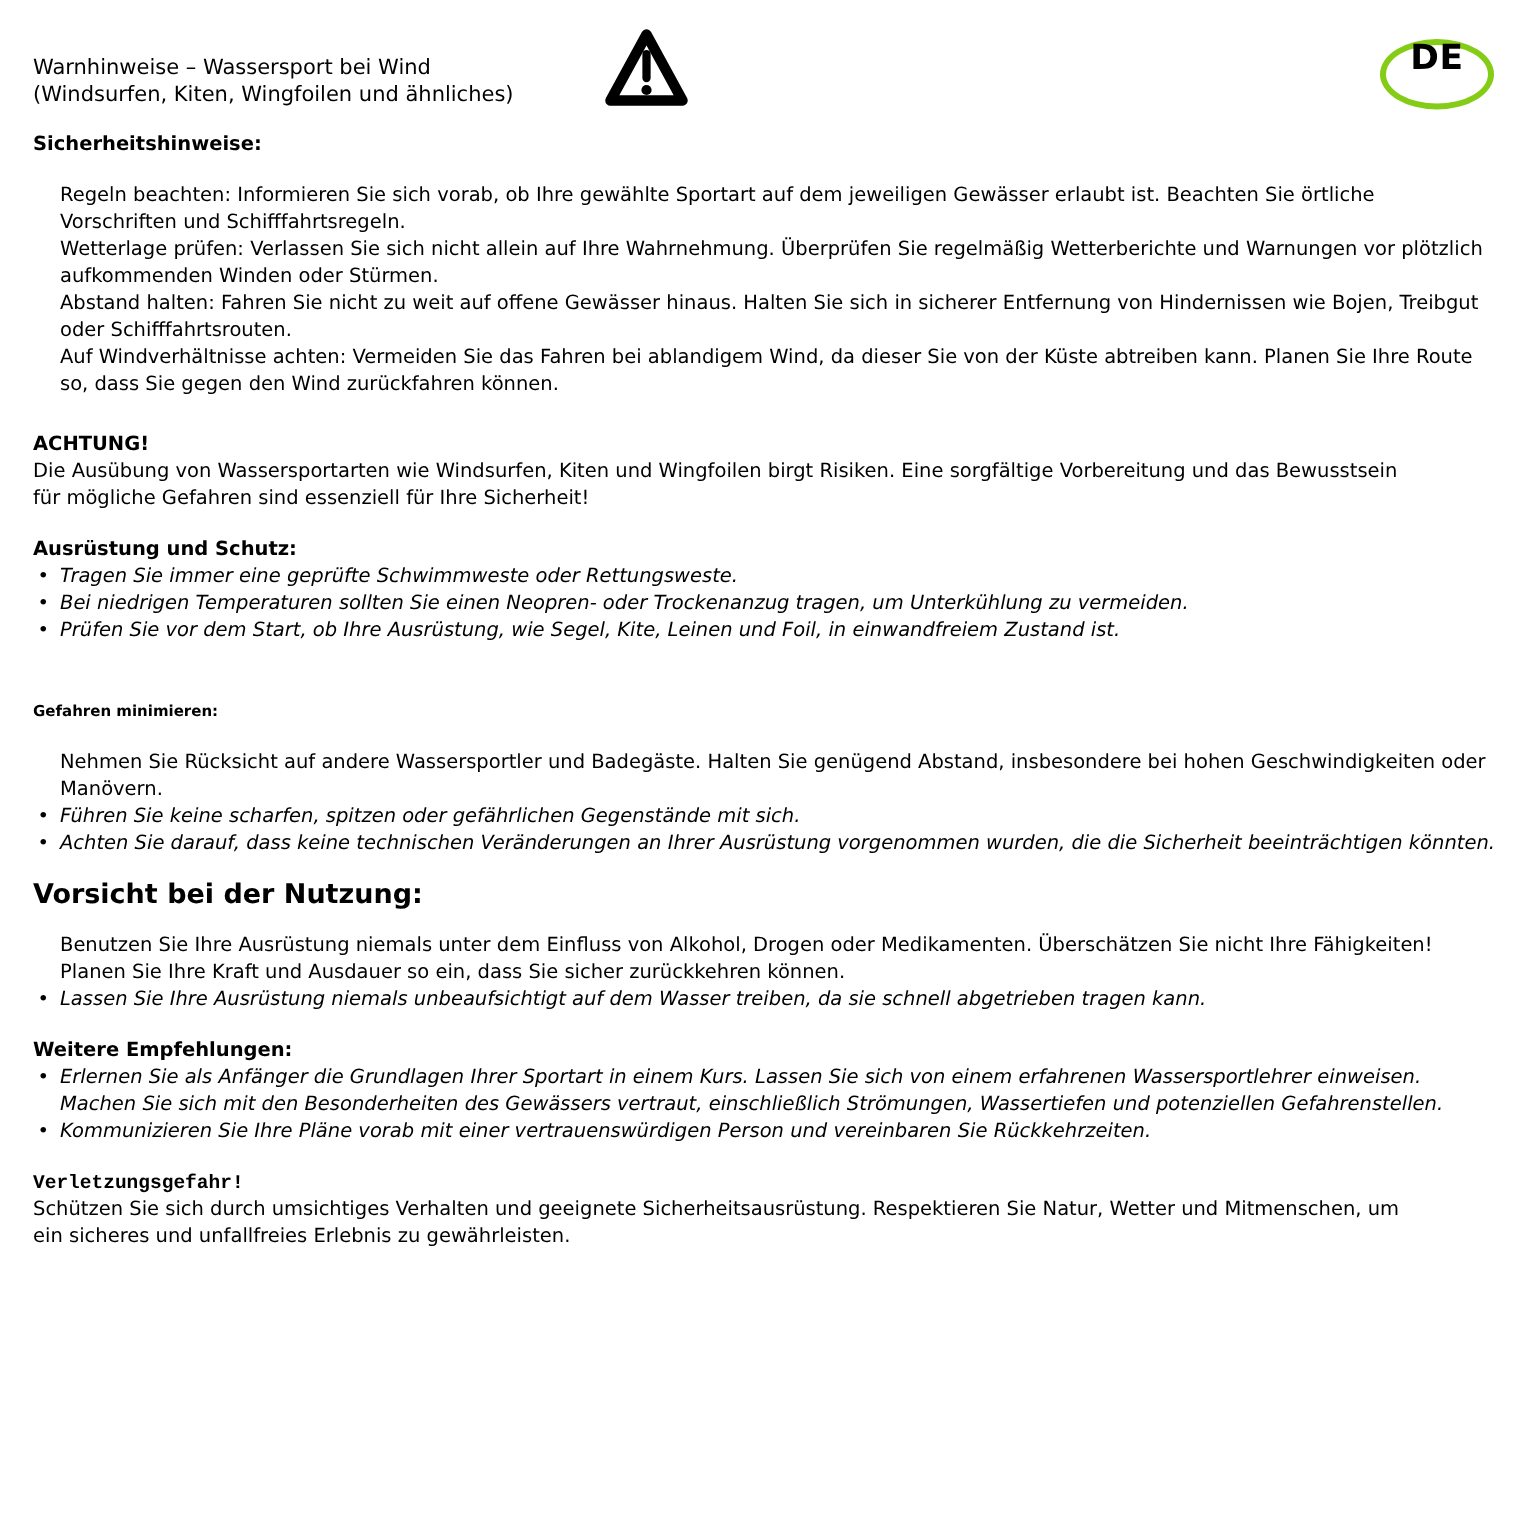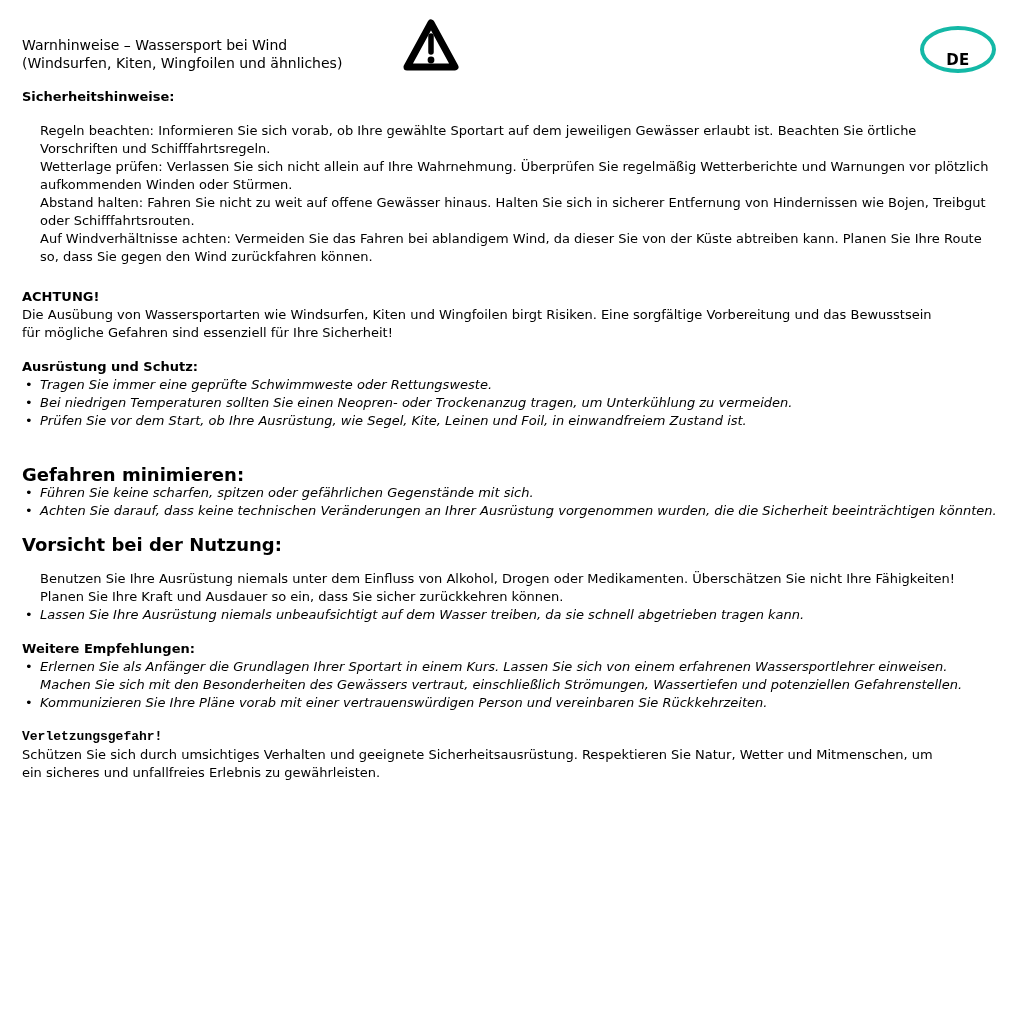--- a/index.html
+++ b/index.html
@@ -22,27 +22,27 @@
     line-height: 18px;
     max-width: 390px;
   }
   .warn-triangle { position: absolute; left: 402px; top: 16px; }
   .lang-badge {
     position: absolute;
     left: 920px;
     top: 26px;
     width: 76px;
     height: 47px;
-    border: 4px solid #14b8a6;
+    border: 4px solid #84cc16;
     border-radius: 50%;
     display: flex;
-    align-items: flex-end;
+    align-items: flex-start;
     justify-content: center;
     font-weight: bold;
-    font-size: 15px;
+    font-size: 23px;
     letter-spacing: 0.5px;
   }
   .sec-heading { font-weight: bold; margin-top: 16px; }
   .first-heading { margin-top: 22px; }
   p { margin: 0; }
   .narrow { max-width: 920px; }
   .indent { margin-left: 18px; max-width: 958px; }
   .gap-top { margin-top: 16px; }
   ul.blist { list-style: none; margin: 0; padding: 0; }
   ul.blist > li {
@@ -97,21 +97,22 @@
     <section>
       <h2 class="sec-heading" style="font-size:13px;">Ausrüstung und Schutz:</h2>
       <ul class="blist gap-top">
         <li>Tragen Sie immer eine geprüfte Schwimmweste oder Rettungsweste.</li>
         <li>Bei niedrigen Temperaturen sollten Sie einen Neopren- oder Trockenanzug tragen, um Unterkühlung zu vermeiden.</li>
         <li>Prüfen Sie vor dem Start, ob Ihre Ausrüstung, wie Segel, Kite, Leinen und Foil, in einwandfreiem Zustand ist.</li>
       </ul>
     </section>
 
     <section>
-      <h2 class="sec-heading" style="font-size:18px;margin-top:36px;">Gefahren minimieren:</h2>
+      <h2 class="sec-heading" style="font-size:10px;margin-top:36px;">Gefahren minimieren:</h2>
+      <p class="indent gap-top">Nehmen Sie Rücksicht auf andere Wassersportler und Badegäste. Halten Sie genügend Abstand, insbesondere bei hohen Geschwindigkeiten oder Manövern.</p>
       <ul class="blist">
         <li>Führen Sie keine scharfen, spitzen oder gefährlichen Gegenstände mit sich.</li>
         <li>Achten Sie darauf, dass keine technischen Veränderungen an Ihrer Ausrüstung vorgenommen wurden, die die Sicherheit beeinträchtigen könnten.</li>
       </ul>
     </section>
 
     <section>
       <h2 class="sec-heading" style="font-size:18px;">Vorsicht bei der Nutzung:</h2>
       <p class="indent gap-top">Benutzen Sie Ihre Ausrüstung niemals unter dem Einfluss von Alkohol, Drogen oder Medikamenten. Überschätzen Sie nicht Ihre Fähigkeiten! Planen Sie Ihre Kraft und Ausdauer so ein, dass Sie sicher zurückkehren können.</p>
       <ul class="blist">

